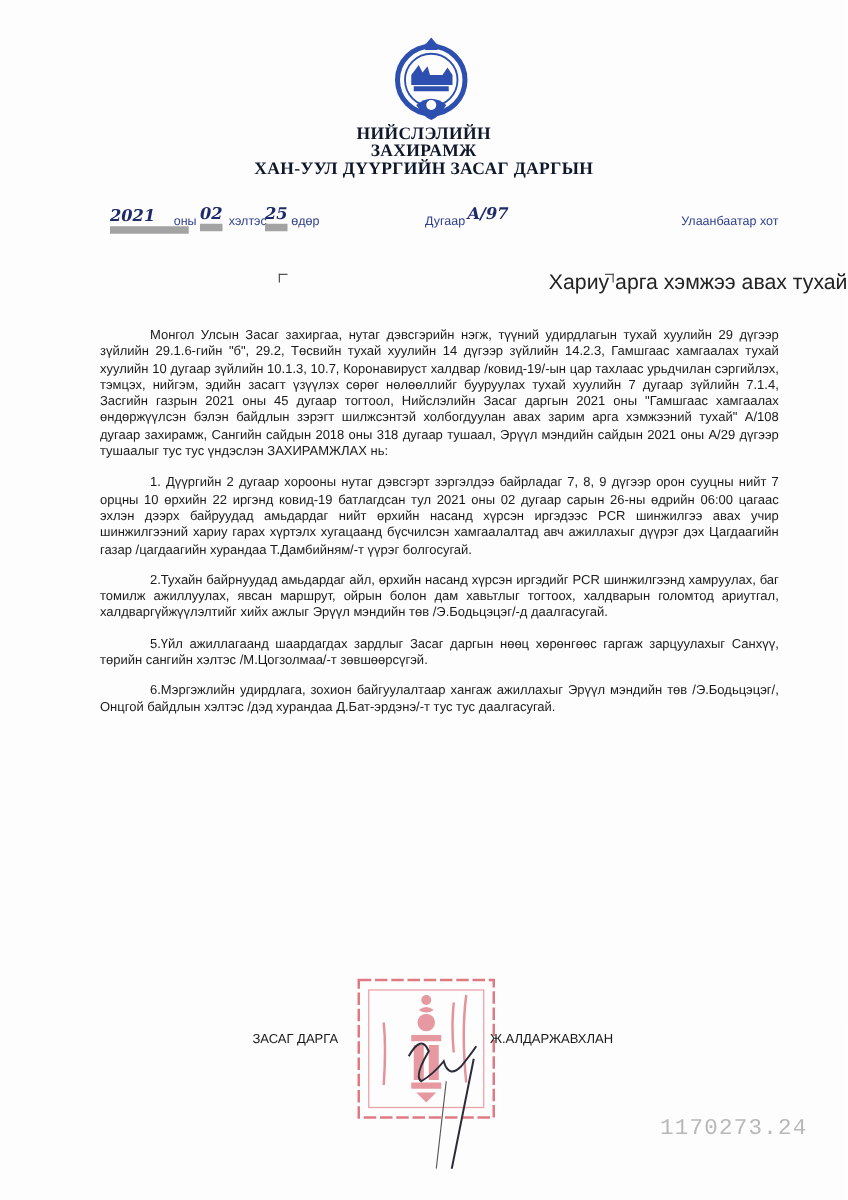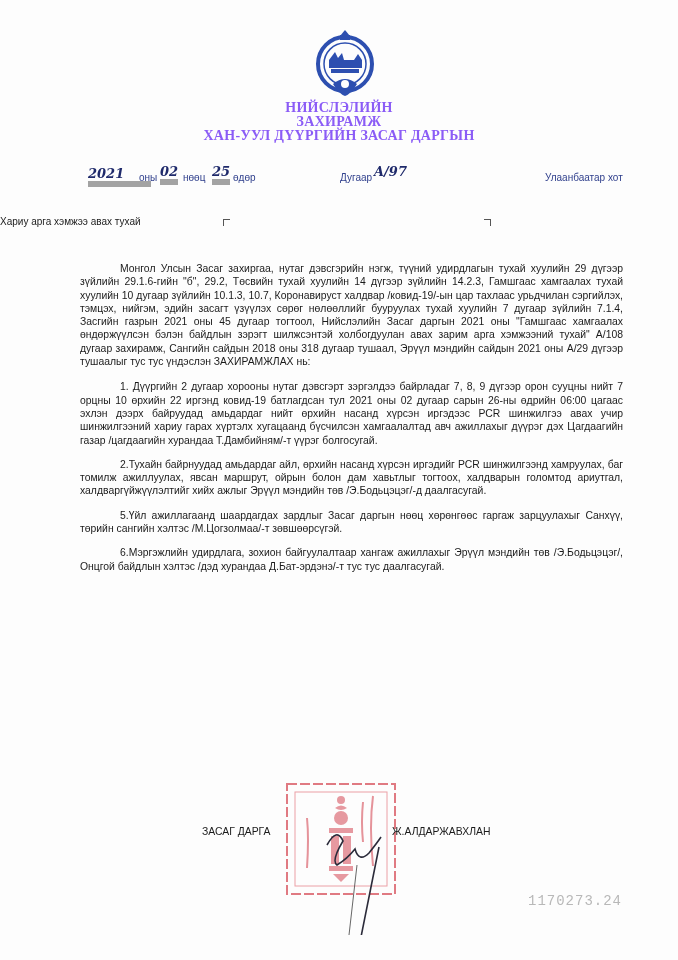--- a/index.html
+++ b/index.html
@@ -5,45 +5,45 @@
   html, body { margin: 0; padding: 0; background: #ffffff; }
   body {
     width: 678px; height: 960px; position: relative; overflow: hidden;
     font-family: "Liberation Sans", sans-serif; color: #1c1c1c;
   }
   .page { position: absolute; left: 0; top: 0; width: 678px; height: 960px; background: #fdfdfd; }
 
   .emblem { position: absolute; left: 309px; top: 26px; width: 72px; height: 74px; }
 
   .org-block { position: absolute; left: 0; width: 678px; top: 101px; text-align: center;
-    font-family: "Liberation Serif", serif; font-weight: bold; color: #8b5cf6; line-height: 14px; font-size: 14px; letter-spacing: 0.3px; }
+    font-family: "Liberation Serif", serif; font-weight: bold; color: #0f172a; line-height: 14px; font-size: 14px; letter-spacing: 0.3px; }
   .org-block div { margin: 0; }
 
   .meta-row { position: absolute; top: 168px; left: 0; width: 678px; height: 22px; font-size: 10px; color: #2f3f8c; }
   .meta-row span { position: absolute; }
   .hand { font-family: "DejaVu Serif", serif; font-style: italic; font-weight: bold; color: #1f2a6b; font-size: 13px; }
   .uline { border-bottom: 6px solid #a3a3a3; display: inline-block; }
 
-  .subject { position: absolute; top: 216px; left: 0; width: 678px; text-align: left; font-size: 10px; color: #222; }
+  .subject { position: absolute; top: 216px; left: 0; width: 678px; text-align: right; font-size: 17px; color: #222; }
   .corner { position: absolute; top: 219px; width: 6px; height: 6px; border-color: #555; border-style: solid; }
   .corner.left { left: 223px; border-width: 1px 0 0 1px; }
   .corner.right { left: 484px; border-width: 1px 1px 0 0; }
 
   .body { position: absolute; left: 80px; width: 543px; top: 262px; font-size: 10.4px; line-height: 13.3px; text-align: justify; color: #1a1a1a; }
   .body p { margin: 0 0 11px 0; text-indent: 40px; }
   .body p.gap { margin-bottom: 12px; }
 
   .sign-row { position: absolute; top: 826px; left: 0; width: 678px; font-size: 10.4px; color: #1a1a1a; }
   .sign-title { position: absolute; left: 202px; }
   .sign-name { position: absolute; left: 392px; }
 
   .stamp { position: absolute; left: 283px; top: 778px; width: 116px; height: 120px; }
   .signature { position: absolute; left: 313px; top: 805px; width: 90px; height: 130px; }
 
-  .serial { position: absolute; left: 528px; top: 893px; font-family: "Liberation Mono", monospace; font-size: 14px; color: #b8b8b8; letter-spacing: 1px; }
+  .serial { position: absolute; left: 528px; top: 893px; font-family: "Liberation Mono", monospace; font-size: 18px; color: #b8b8b8; letter-spacing: 1px; }
 </style>
 </head>
 <body>
 
 <div class="page">
 
   <svg class="emblem" viewBox="0 0 72 74">
     <circle cx="36" cy="38" r="27" fill="none" stroke="#2d4fb0" stroke-width="4"></circle>
     <circle cx="36" cy="38" r="21" fill="none" stroke="#2d4fb0" stroke-width="1.5"></circle>
     <path d="M36 4 l5 6 h-10 z" fill="#2d4fb0"></path>
@@ -60,21 +60,21 @@
     <div>ХАН-УУЛ ДҮҮРГИЙН ЗАСАГ ДАРГЫН</div>
   </div>
 
   <div class="meta-row">
     <span style="left:88px; top:-2px;" class="uline">
       <span class="hand" style="position:static;">2021</span>
       <span style="position:static; display:inline-block; width:24px;"></span>
     </span>
     <span style="left:139px; top:4px;">оны</span>
     <span style="left:160px; top:-4px;" class="uline hand">02</span>
-    <span style="left:183px; top:4px;">нөөц</span>
+    <span style="left:183px; top:4px;">хэлтэс</span>
     <span style="left:212px; top:-4px;" class="uline hand">25</span>
     <span style="left:233px; top:4px;">өдөр</span>
     <span style="left:340px; top:4px;">Дугаар</span>
     <span style="left:374px; top:-4px;" class="hand">A/97</span>
     <span style="left:545px; top:4px;">Улаанбаатар хот</span>
   </div>
 
   <div class="corner left"></div>
   <div class="subject">Хариу арга хэмжээ авах тухай</div>
   <div class="corner right"></div>

